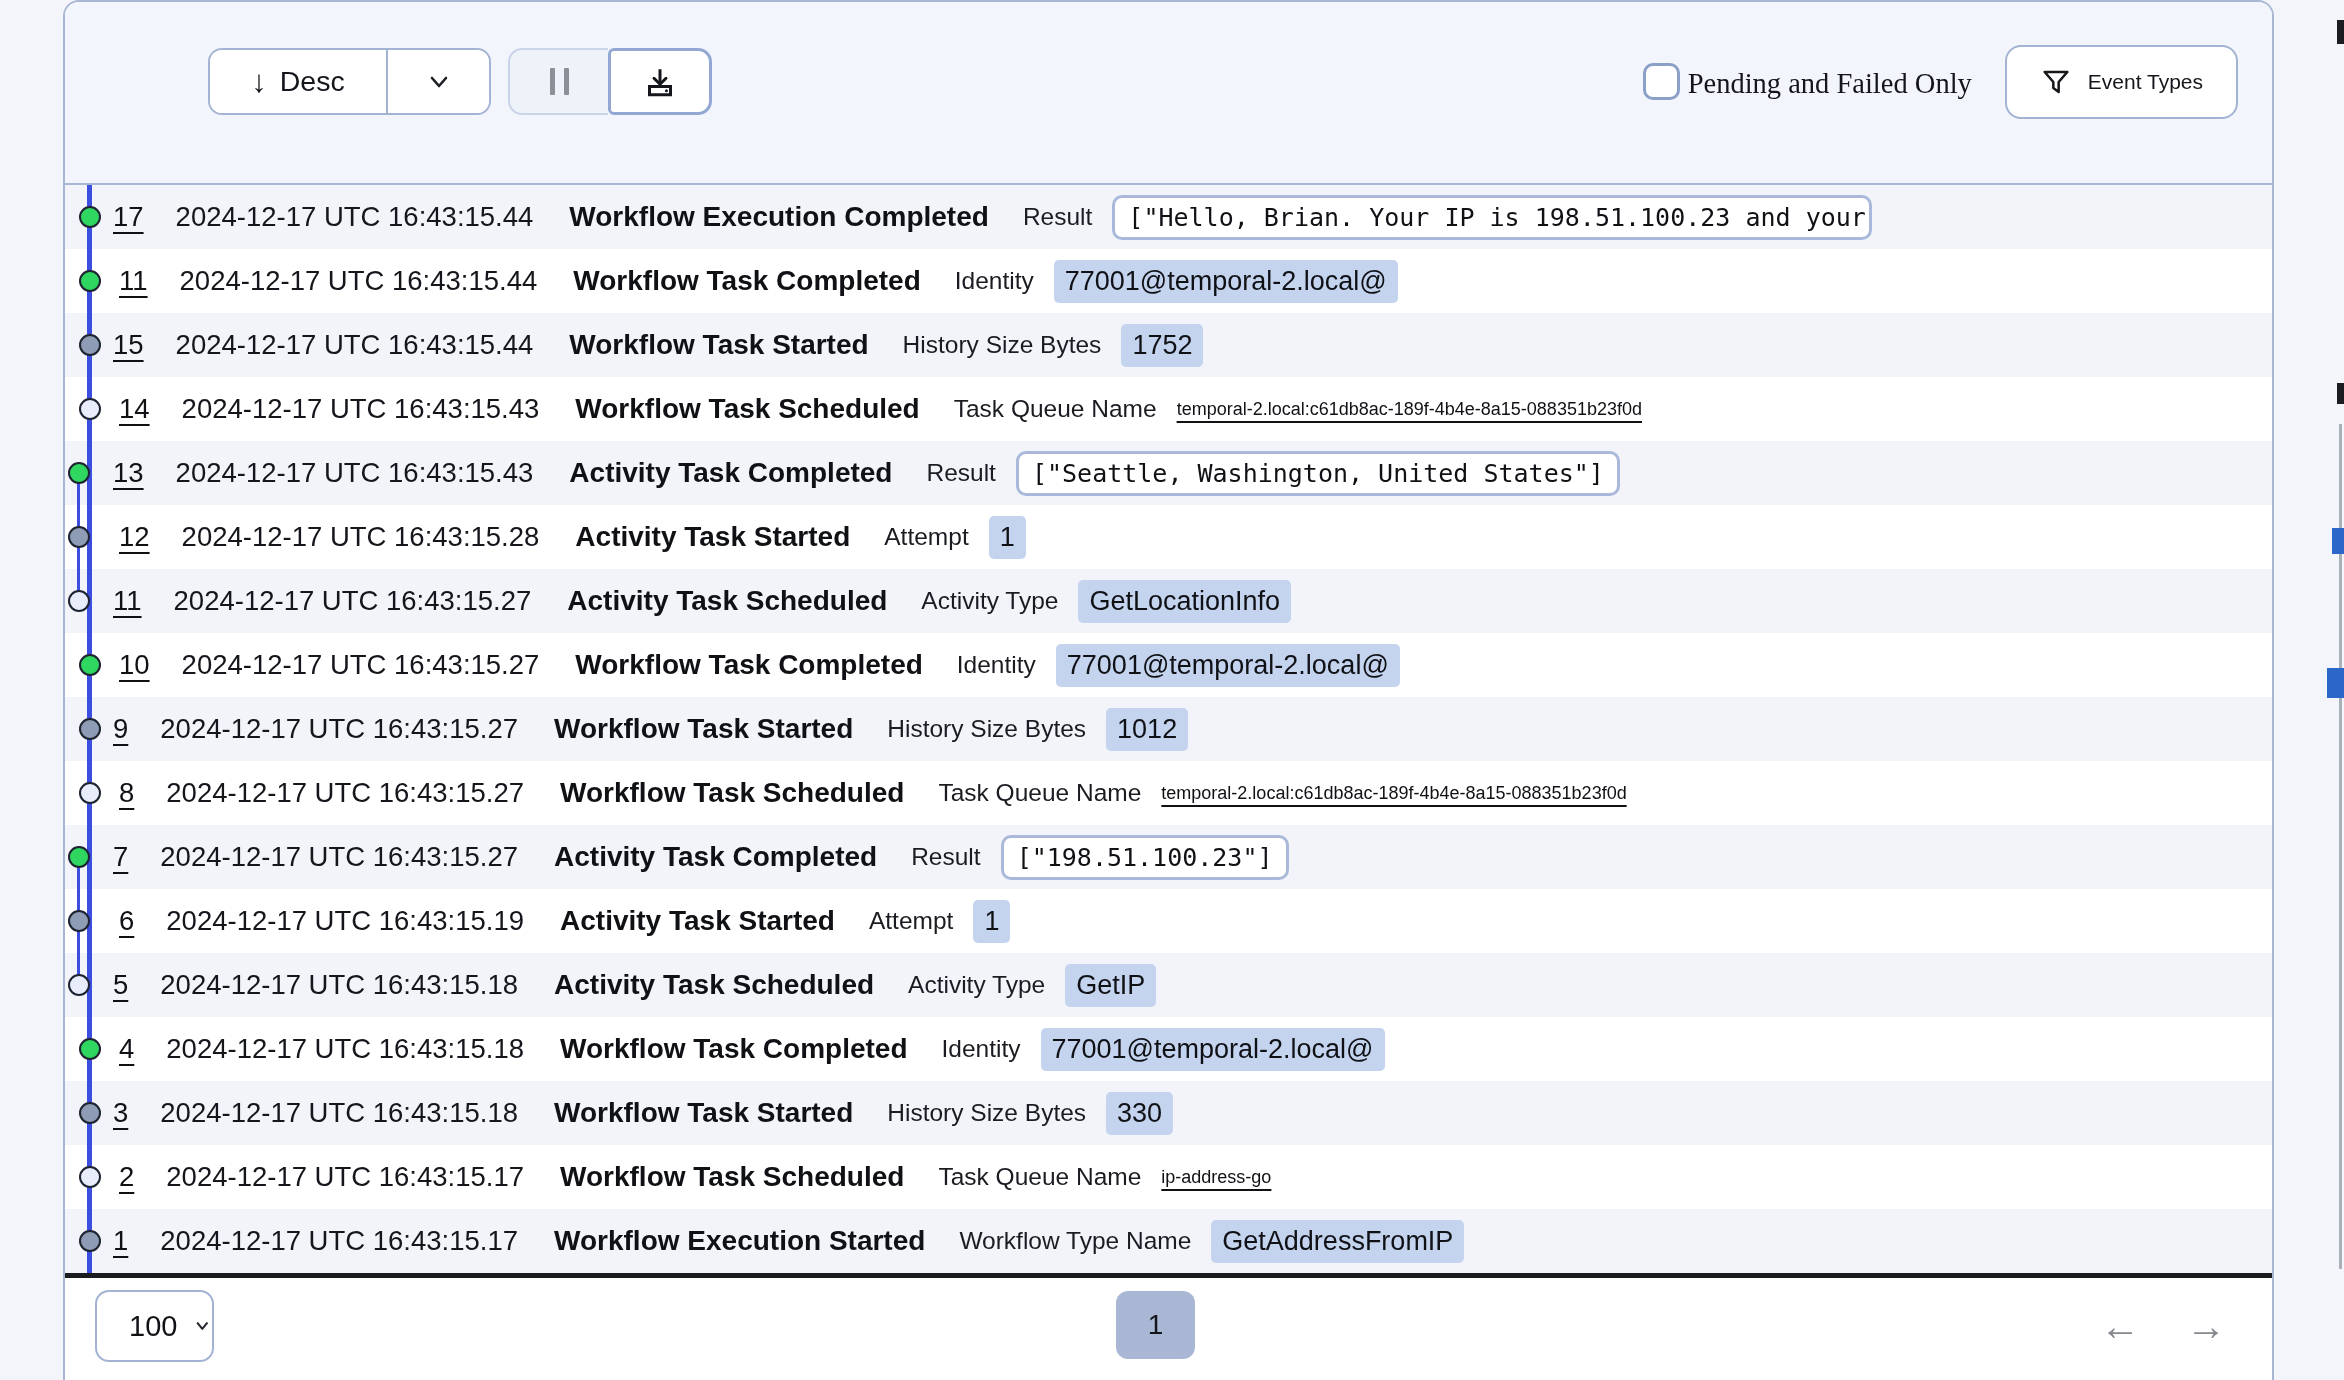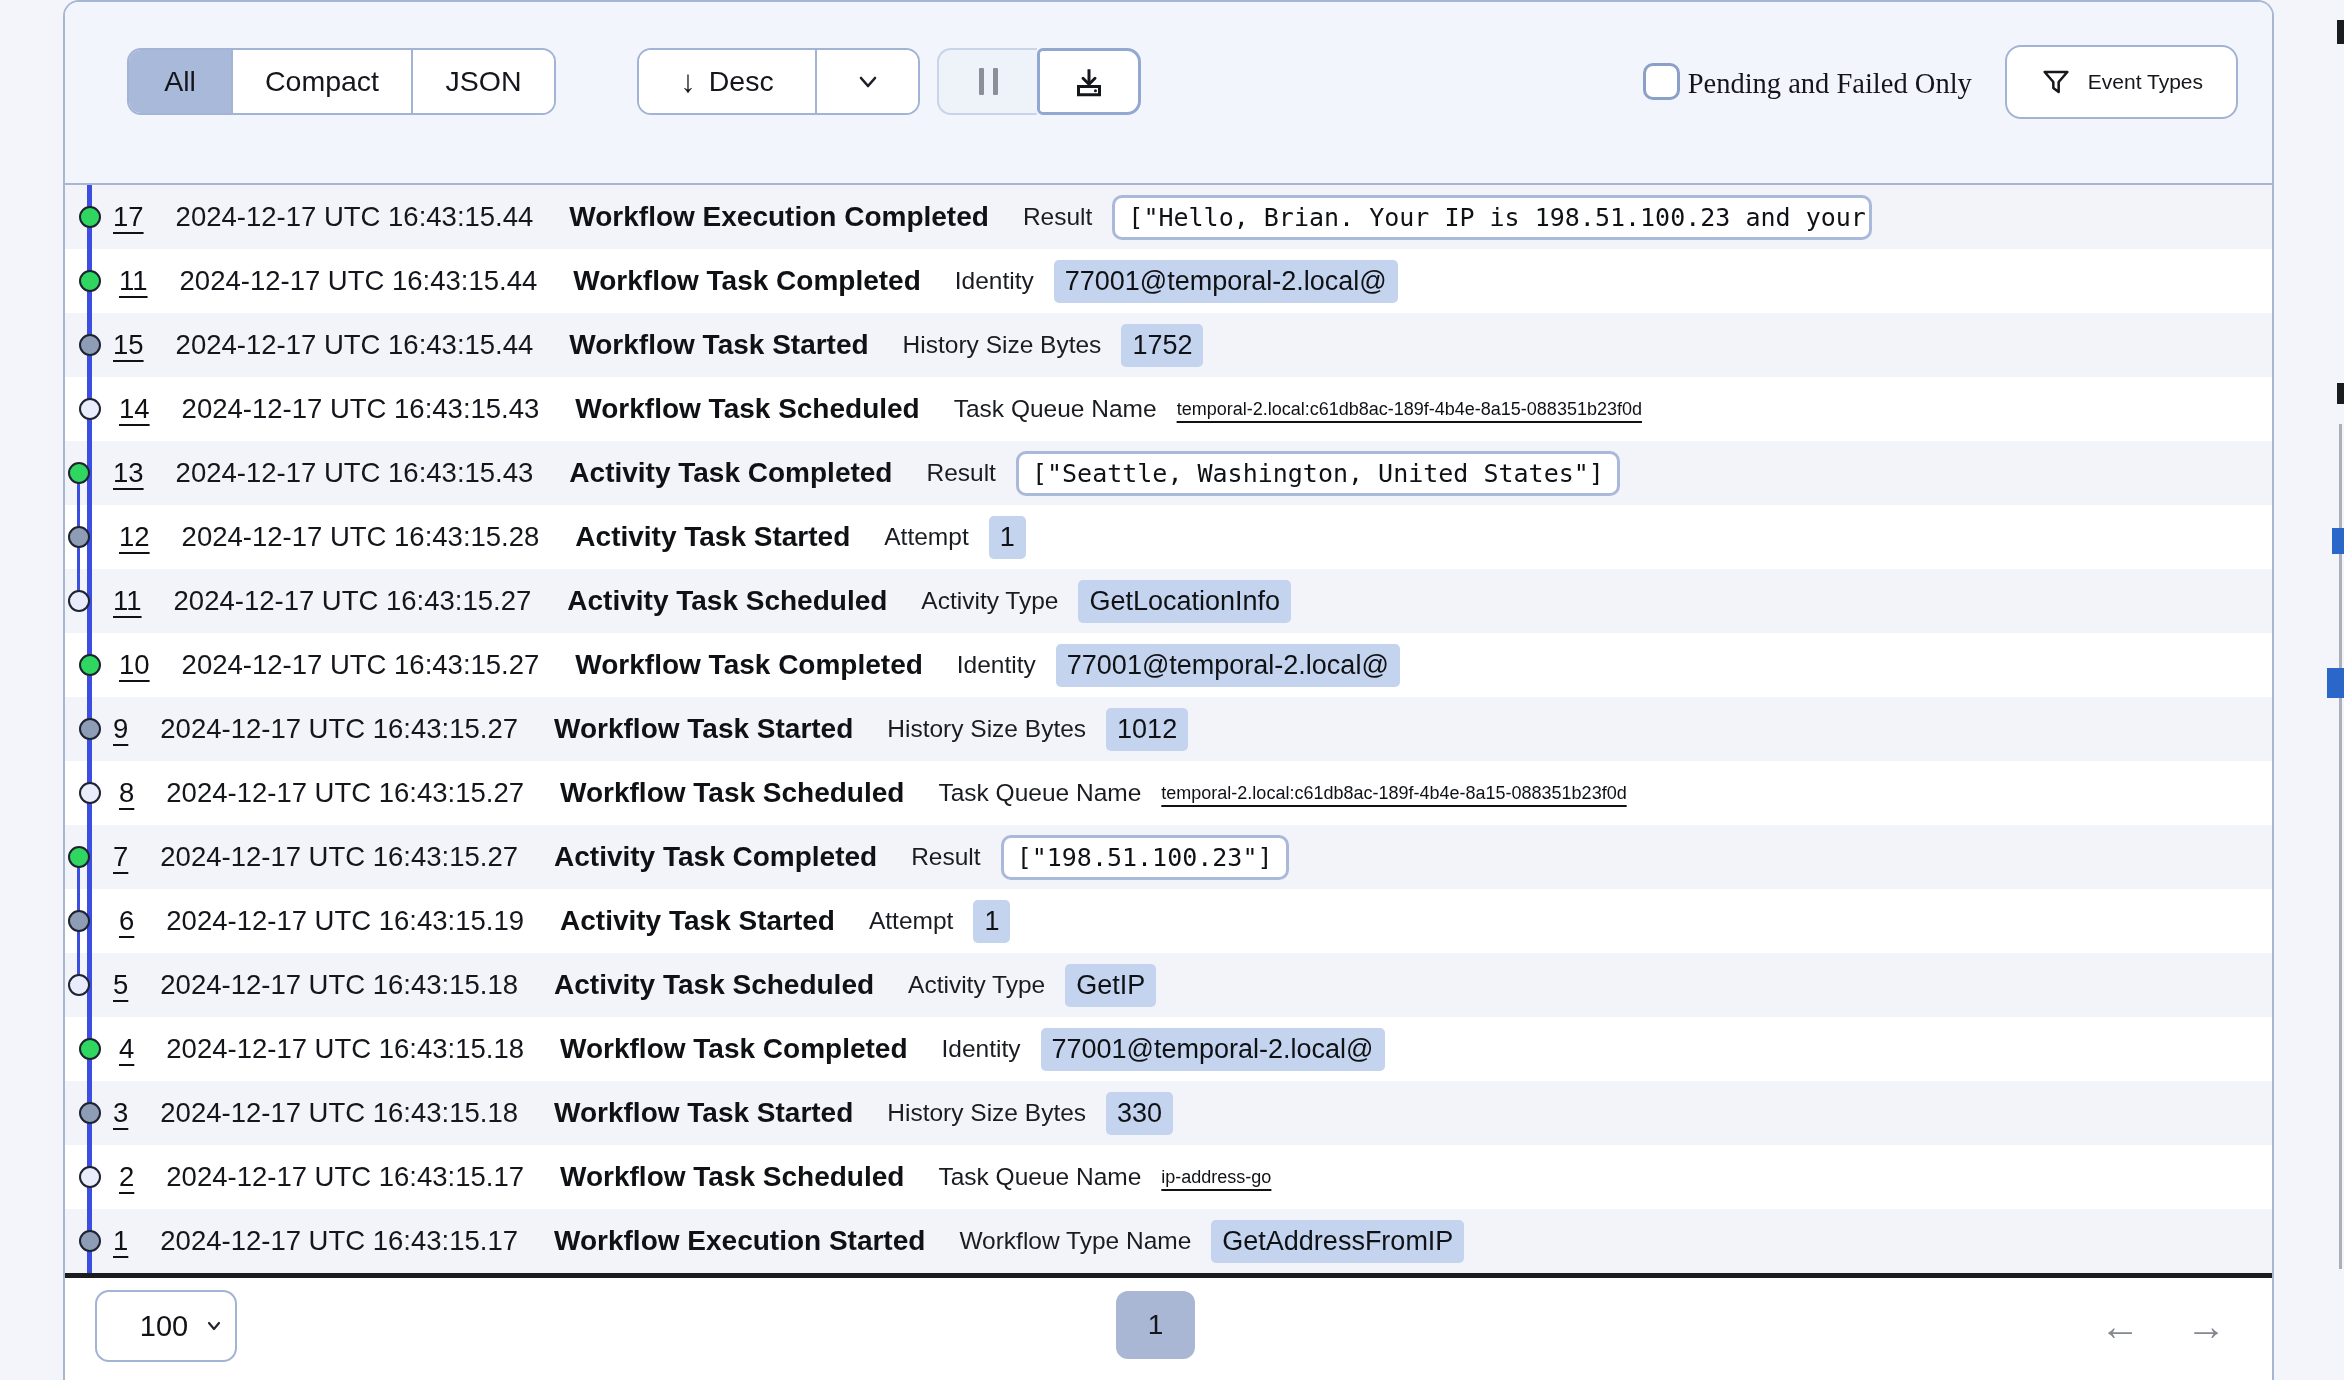--- a/index.html
+++ b/index.html
@@ -95,21 +95,21 @@
     color:#0f1115; white-space:nowrap; overflow:hidden; max-width:760px;
   }
   .value-link {
     font-size:18px; color:#0f1115; text-decoration:underline;
     text-underline-offset:6px; text-decoration-thickness:2px; cursor:pointer; white-space:nowrap;
   }
   .dark-divider { flex:0 0 5px; background:#1b1c20; }
   
   .pagination { flex:1; background:#fff; position:relative; display:flex; align-items:center; padding:0 46px 6px 30px; }
   .page-size {
-    width:142px; height:72px; border:2.5px solid #a3b3d4; border-radius:14px; background:#fff;
+    width:119px; height:72px; border:2.5px solid #a3b3d4; border-radius:14px; background:#fff;
     display:flex; align-items:center; justify-content:center; gap:16px; cursor:pointer;padding-left:32px;
   }
   .page-size .val { font-size:29px; color:#101216; }
   .page-num {
     position:absolute; left:1051px; top:50%; transform:translateY(-56%);
     width:79px; height:68px; border:none; border-radius:12px; background:#a9b7d4;
     font-family:inherit; font-size:28px; color:#14161b; cursor:pointer;
   }
   .nav-arrows { margin-left:auto; display:flex; align-items:center; gap:46px; }
   .nav-arrows .arrow { font-size:40px; color:#85898f; line-height:1; cursor:pointer; }
@@ -121,25 +121,20 @@
   .f4 { left:2332px; top:528px; width:12px; height:26px; background:#2b67c9; }
   .f5 { left:2327px; top:668px; width:17px; height:30px; background:#2b67c9; }
   svg { display:block; }
 </style>
 </head>
 <body>
 
 <div class="card">
 
   <div class="toolbar">
-    <div class="seg view-tabs">
-      <button class="tab-all selected">All</button>
-      <button class="tab-compact">Compact</button>
-      <button class="tab-json">JSON</button>
-    </div>
 
     <div class="seg sort-group">
       <button class="sort-main">
         <span class="dn">↓</span>
         <span>Desc</span>
       </button>
       <button class="sort-caret">
         <svg width="30" height="30" viewBox="0 0 30 30">
           <polyline points="8,11 15,19 22,11" fill="none" stroke="#1d2026" stroke-width="2.6" stroke-linecap="round" stroke-linejoin="round"></polyline>
         </svg>

